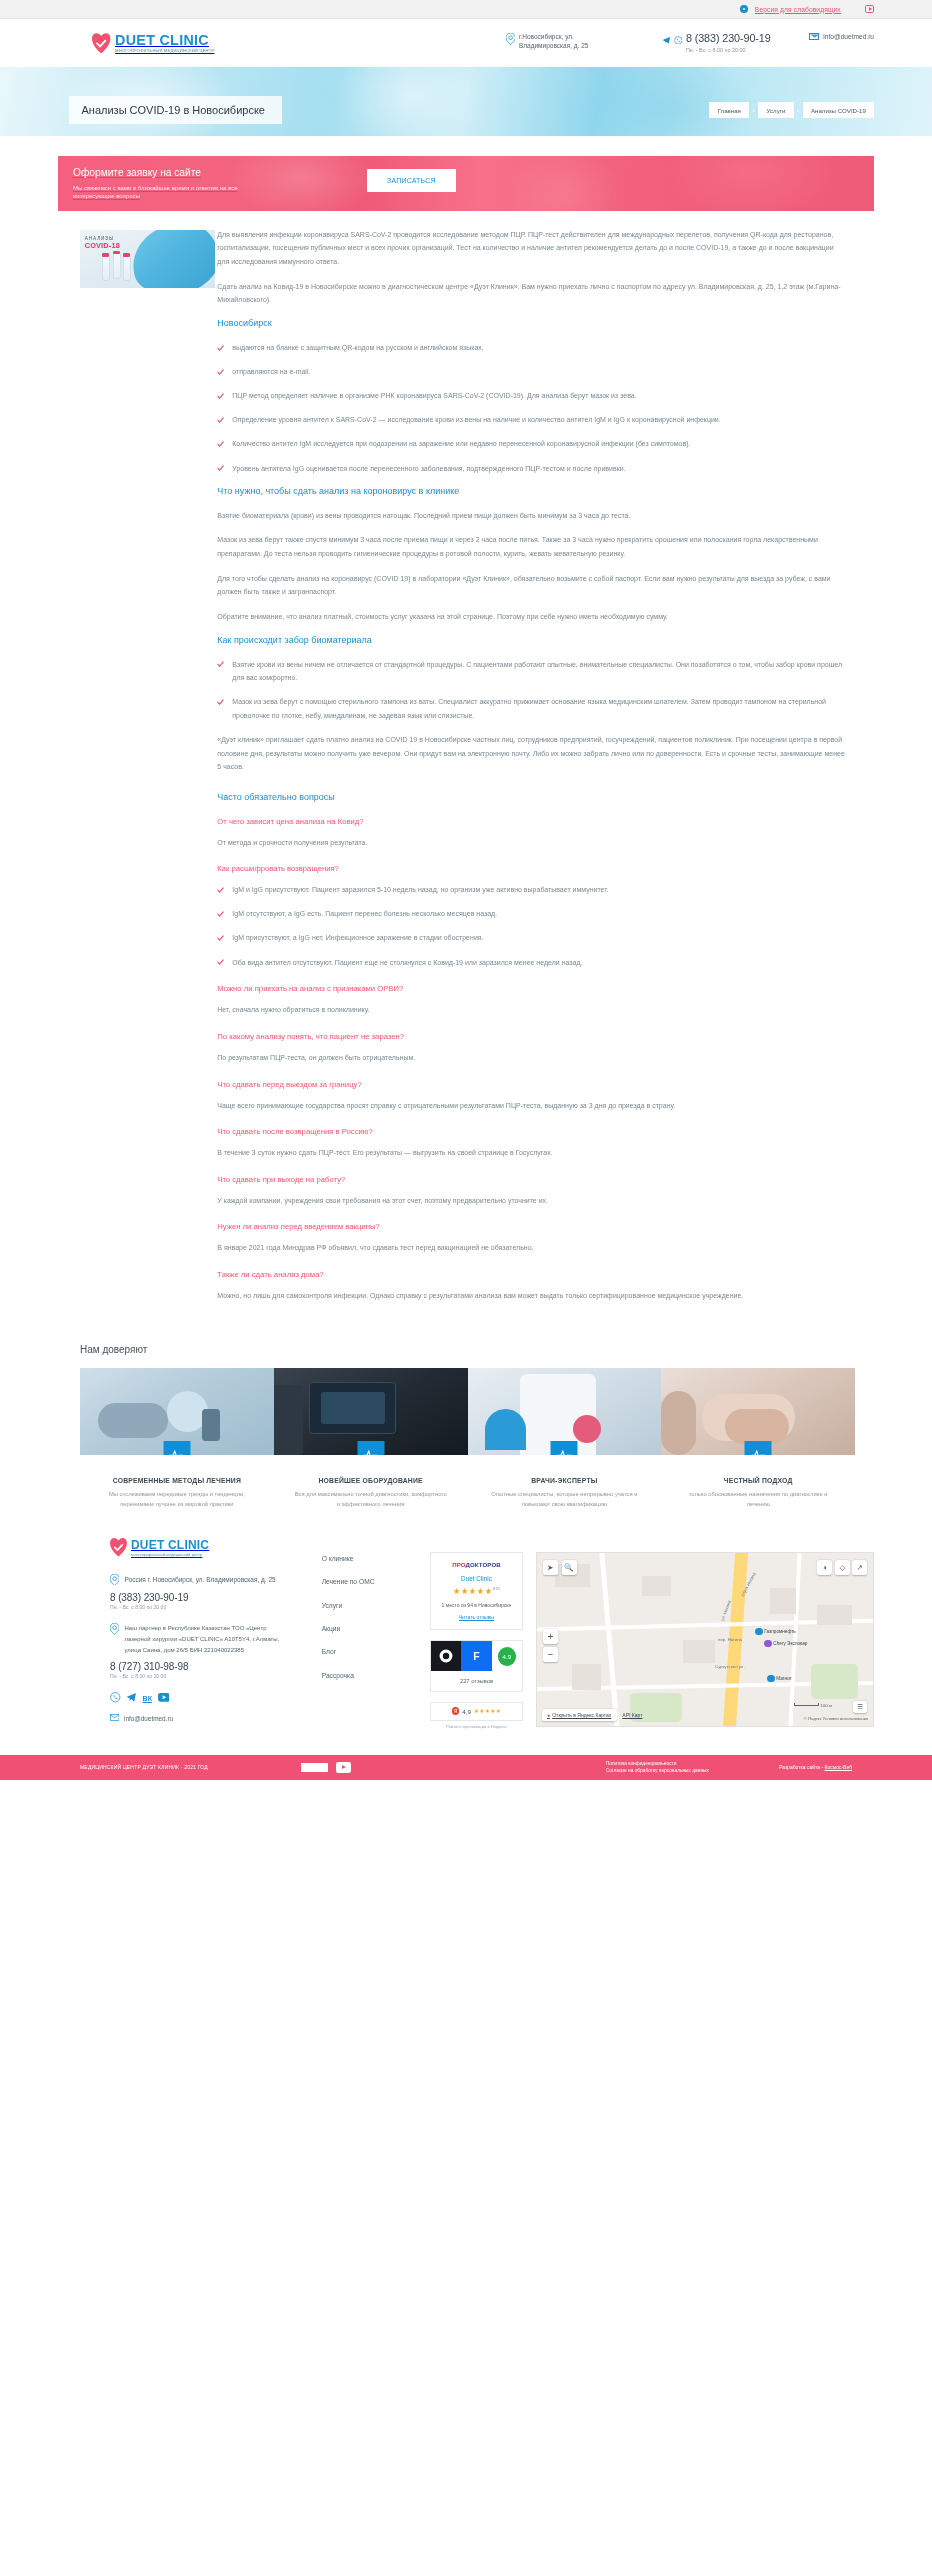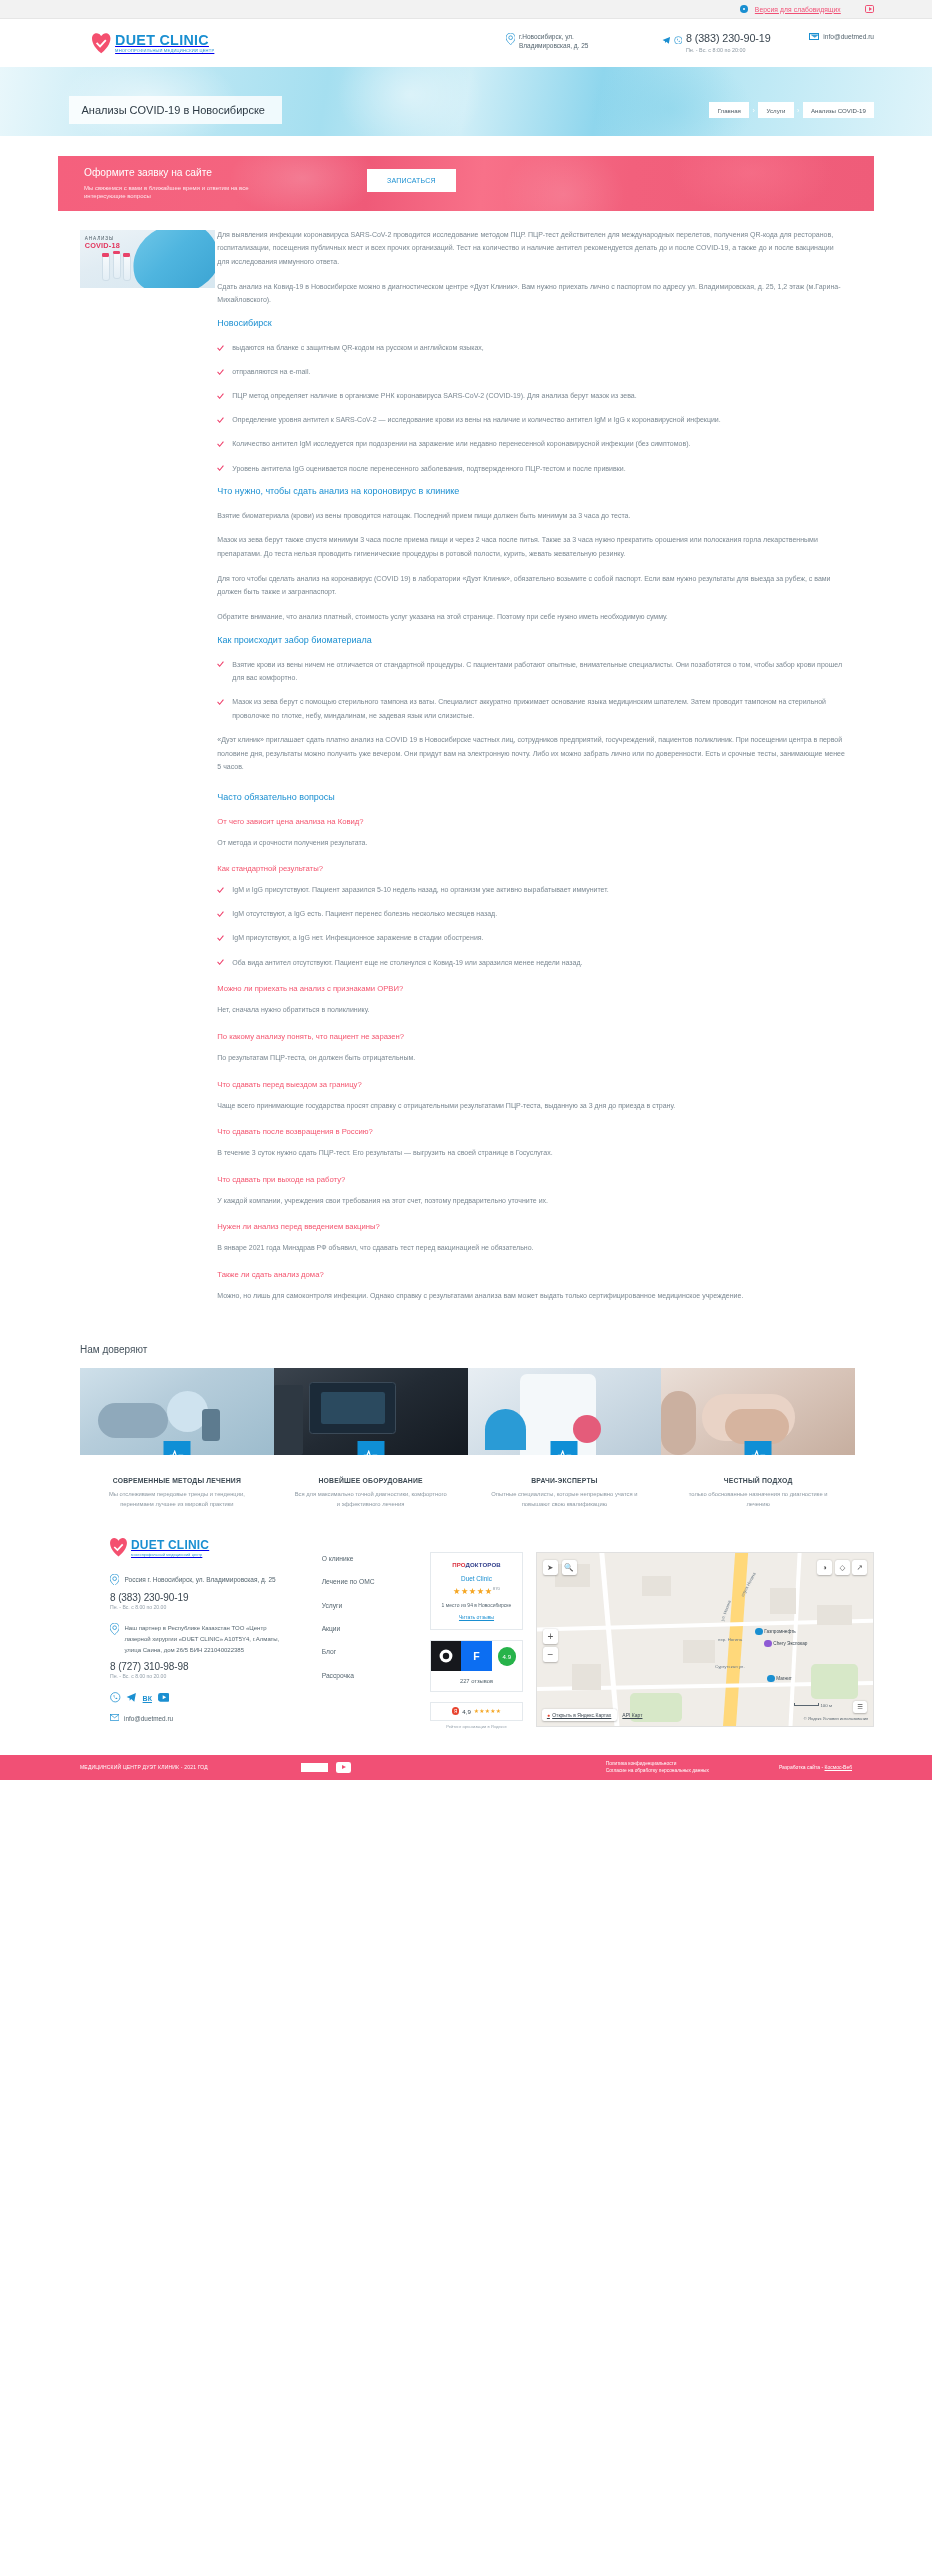--- a/index.html
+++ b/index.html
@@ -72,21 +72,21 @@
   .crumb { background: #fff; padding: 4.7px 8.2px; font-size: 6.1px; color: #4a5862; text-decoration: none; white-space: nowrap; }
   .crumb-sep { color: #fff; font-size: 7px; }
 
   
   .cta { height: 55px; margin: 20.4px auto 0; width: 816px; position: relative; overflow: hidden;
     background: linear-gradient(95deg,#f5607d 0%, #f4647f 22%, #ef5a78 38%, #f87189 52%, #f2607c 70%, #ef5c79 100%); }
   .cta:before { content:""; position:absolute; inset:0;
     background: radial-gradient(ellipse 105px 58px at 30% 40%, rgba(255,255,255,.18), transparent 70%),
                 radial-gradient(ellipse 87px 70px at 62% 70%, rgba(255,255,255,.12), transparent 70%),
                 radial-gradient(ellipse 117px 64px at 85% 30%, rgba(255,140,160,.3), transparent 70%); }
-  .cta-in { position: relative; height: 55px; display: flex; align-items: center; padding-left: 26px; }
+  .cta-in { position: relative; height: 55px; display: flex; align-items: center; padding-left: 15px; text-decoration: underline; }
   .cta-h { color: #fff; font-size: 10.2px; line-height: 1.2; }
   .cta-s { color: #ffe6ec; font-size: 6px; line-height: 1.4; margin-top: 4.7px; max-width: 175px; }
   .cta-btn { position: absolute; left: 309px; top: 13px; background: #fff; color: #1a8fd1; font-size: 7px;
     padding: 7.6px 20px; text-decoration: none; letter-spacing: 0.2px; }
 
   
   .article { width: 816px; margin: 16.3px auto 0; display: flex; gap: 0; align-items: flex-start; }
   .art-aside { width: 157px; flex: 0 0 157px; padding-left: 22px; padding-top: 2.3px; }
   .covid-card { width: 135px; height: 58px; position: relative; overflow: hidden;
     background: linear-gradient(160deg,#eef4f8 0%, #e1ecf3 40%, #d7e7f0 100%); }
@@ -346,21 +346,21 @@
               </svg></span><span>Мазок из зева берут с помощью стерильного тампона из ваты. Специалист аккуратно прижимает основание языка медицинским шпателем. Затем проводит тампоном на стерильной проволочке по глотке, небу, миндалинам, не задевая язык или слизистые.</span></li>
       </ul>
 
       <p class="p">«Дуэт клиник» приглашает сдать платно анализ на COVID 19 в Новосибирске частных лиц, сотрудников предприятий, госучреждений, пациентов поликлиник. При посещении центра в первой половине дня, результаты можно получить уже вечером. Они придут вам на электронную почту. Либо их можно забрать лично или по доверенности. Есть и срочные тесты, занимающие менее 5 часов.</p>
 
       <h2 class="faq-head">Часто обязательно вопросы</h2>
 
       <h3 class="faq-q">От чего зависит цена анализа на Ковид?</h3>
       <p class="p">От метода и срочности получения результата.</p>
 
-      <h3 class="faq-q">Как стандартной результаты?</h3>
+      <h3 class="faq-q">Как расшифровать возвращения?</h3>
       <ul class="checks">
         <li><span class="chk"><svg width="7" height="7" viewBox="0 0 12 12">
                 <polyline points="1,5 4.5,9 11,1" fill="none" stroke="#ef3e6a" stroke-width="1.8"></polyline>
               </svg></span><span>IgM и IgG присутствуют. Пациент заразился 5-10 недель назад, но организм уже активно вырабатывает иммунитет.</span></li>
         <li><span class="chk"><svg width="7" height="7" viewBox="0 0 12 12">
                 <polyline points="1,5 4.5,9 11,1" fill="none" stroke="#ef3e6a" stroke-width="1.8"></polyline>
               </svg></span><span>IgM отсутствуют, а IgG есть. Пациент перенес болезнь несколько месяцев назад.</span></li>
         <li><span class="chk"><svg width="7" height="7" viewBox="0 0 12 12">
                 <polyline points="1,5 4.5,9 11,1" fill="none" stroke="#ef3e6a" stroke-width="1.8"></polyline>
               </svg></span><span>IgM присутствуют, а IgG нет. Инфекционное заражение в стадии обострения.</span></li>

